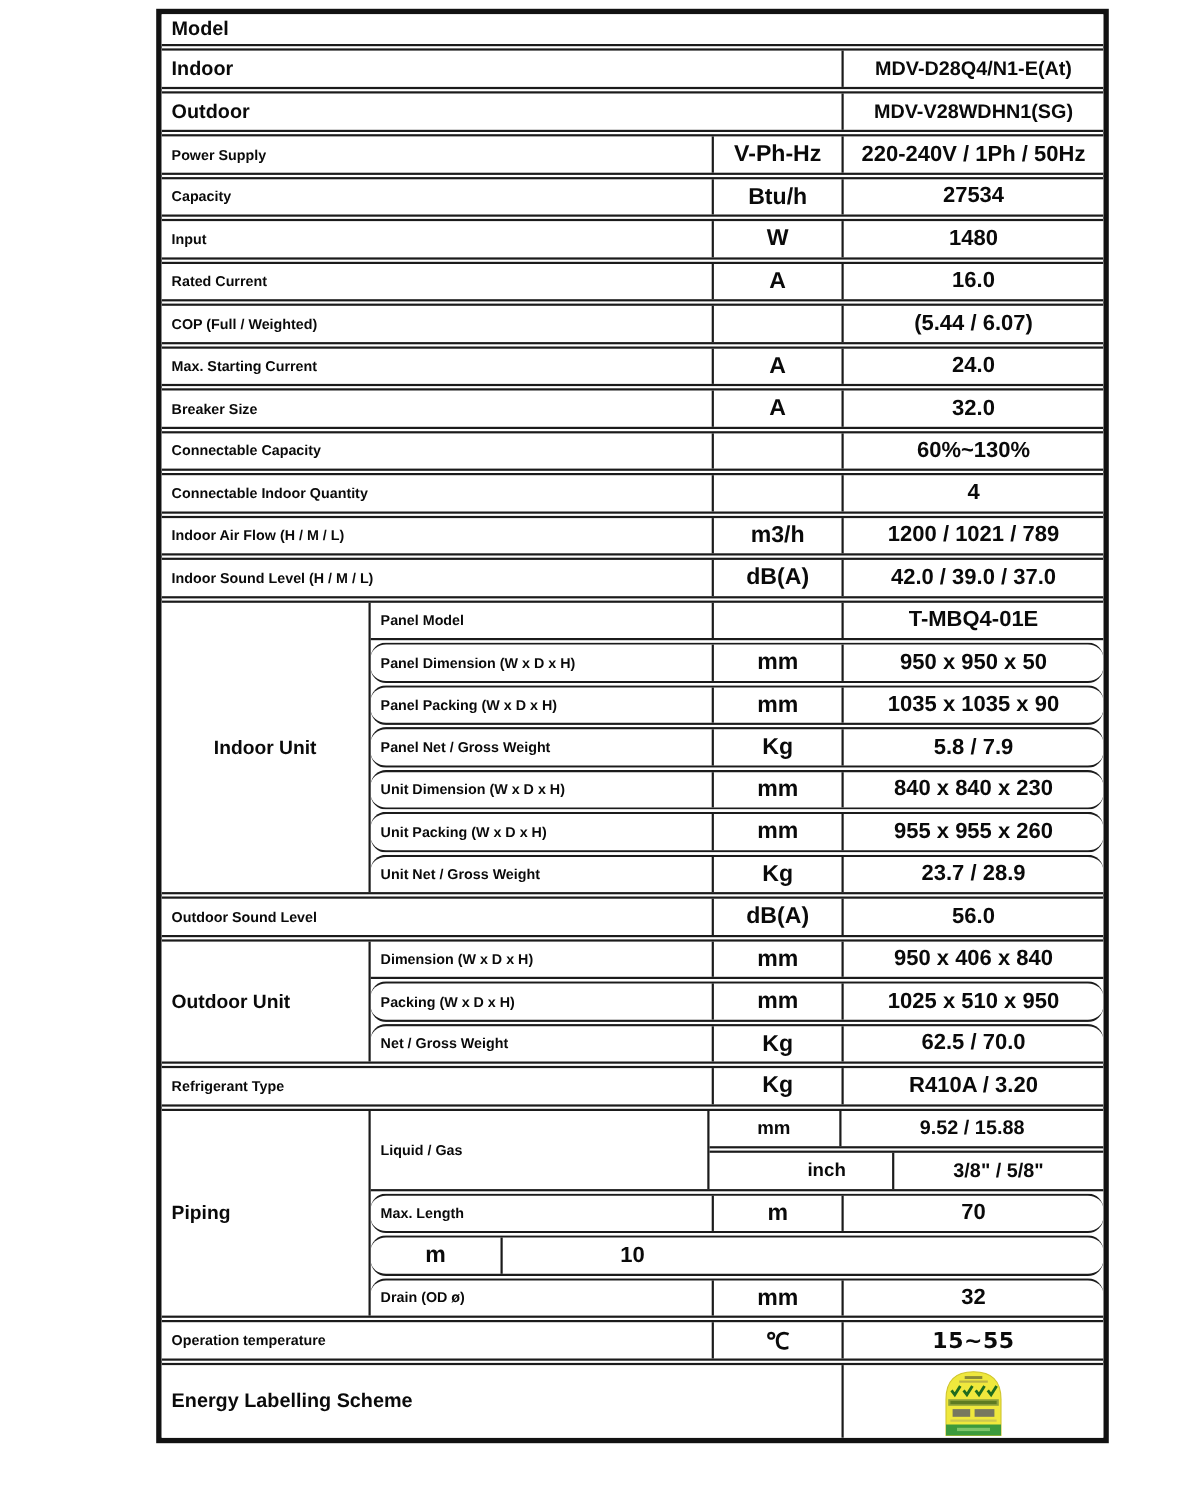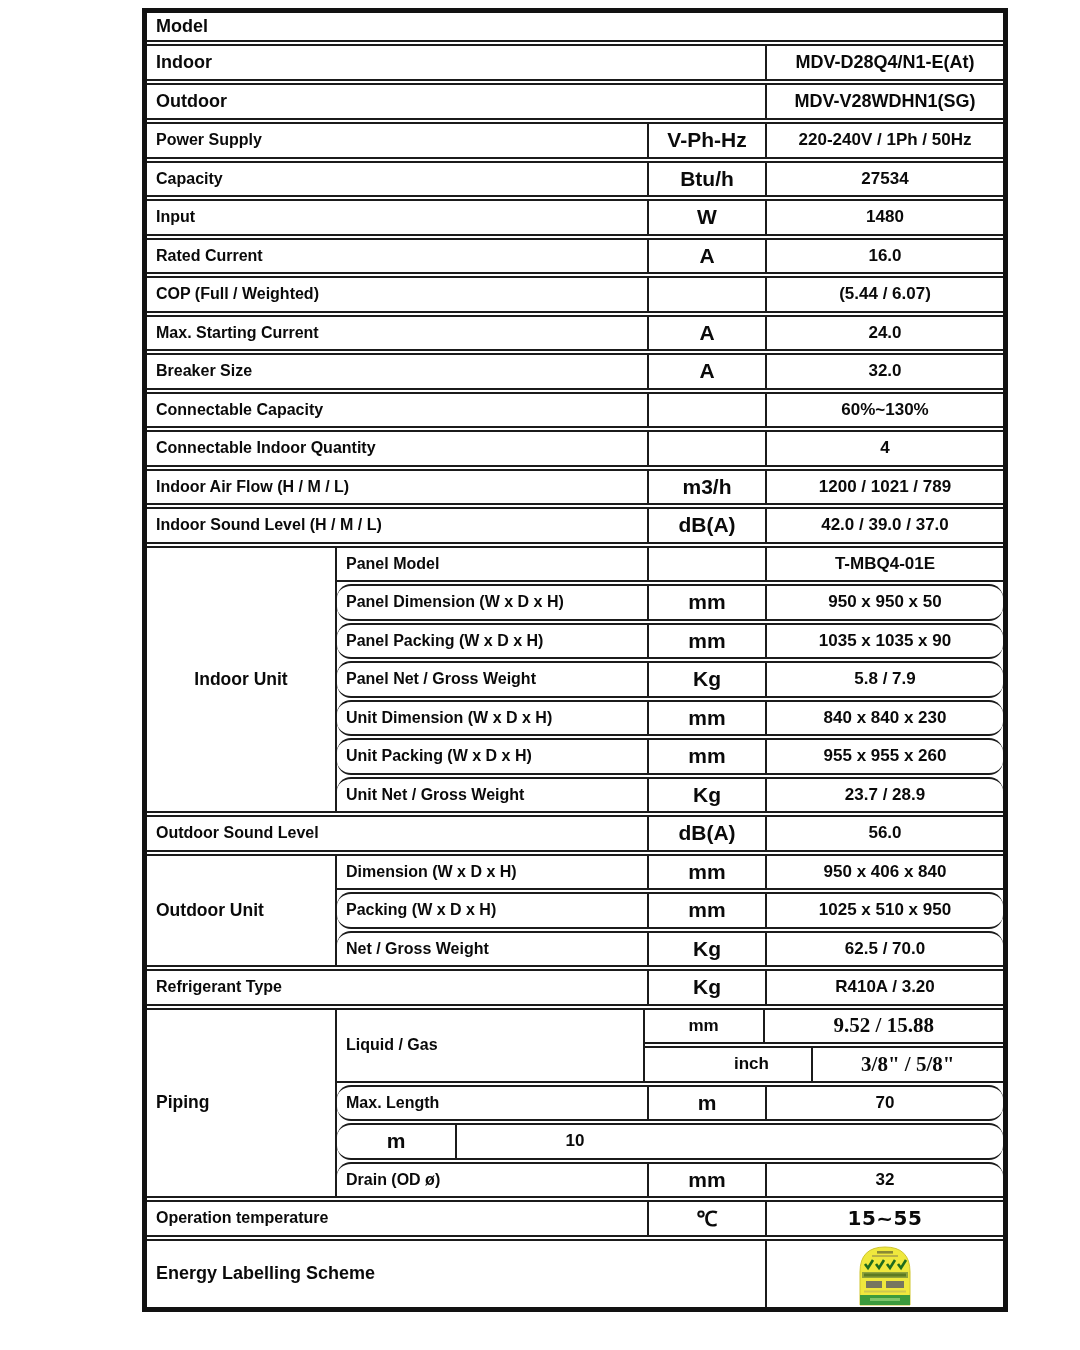--- a/index.html
+++ b/index.html
@@ -12,43 +12,43 @@
   .row + .row{border-top:2.5px solid #1b1b1b;margin-top:2px;}
   .row:last-child{border-bottom:none;}
   .h-title{min-height:27px;}
   .h-wide{min-height:33px;}
   .h-plain{min-height:32.5px;}
   .h-energy{min-height:66px;}
   
   .c{display:flex;align-items:center;box-sizing:border-box;min-width:0;}
   .c + .c{border-left:2.5px solid #1b1b1b;}
   .c-full{flex:1;padding-left:9px;font-size:18px;}
-  .c-label{flex:1;padding-left:9px;font-size:16px;}
+  .c-label{flex:1;padding-left:9px;font-size:13px;}
   .c-wide-label{flex:1;padding-left:9px;font-size:18px;}
   .c-unit{width:118px;justify-content:center;font-size:21px;text-align:center;}
-  .c-value{width:238px;justify-content:center;font-size:17px;text-align:center;}
+  .c-value{width:238px;justify-content:center;font-size:20px;text-align:center;}
   .c-value.crisp{font-family:"DejaVu Sans",sans-serif;font-weight:600;font-size:20px;letter-spacing:.5px;}
   .wide-value{font-size:18px;}
   
   .g-label{width:188px;display:flex;align-items:center;box-sizing:border-box;
            padding-left:9px;font-size:17.5px;}
   .g-label.centered{justify-content:center;padding-left:0;}
   .g-body{flex:1;display:flex;flex-direction:column;border-left:2.5px solid #1b1b1b;min-width:0;}
   .srow{display:flex;align-items:stretch;min-height:32.5px;}
   .srow:not(:last-child){border-bottom:2.5px solid #1b1b1b;}
   .srow + .srow{border-top:2.5px solid #1b1b1b;margin-top:2px;border-radius:14px;}
   
   .stack{width:358.5px;display:flex;flex-direction:column;border-left:2.5px solid #1b1b1b;}
   .mrow{display:flex;align-items:stretch;min-height:32.5px;}
   .mrow:first-child{border-bottom:2.5px solid #1b1b1b;}
   .mrow + .mrow{border-top:2.5px solid #1b1b1b;margin-top:2px;padding-left:48px;}
   .m-unit{width:118px;display:flex;align-items:center;justify-content:center;
           box-sizing:border-box;font-size:17px;}
   .m-value{flex:1;display:flex;align-items:center;justify-content:center;
-           border-left:2.5px solid #1b1b1b;box-sizing:border-box;font-size:21px;font-family:Liberation Serif, serif;}
+           border-left:2.5px solid #1b1b1b;box-sizing:border-box;font-size:18px;}
   .energy-icon-box{display:flex;align-items:center;justify-content:center;width:100%;}
 </style>
 </head>
 <body>
 
 <div class="page">
   <div class="spec-table" id="spec-table">
       <div class="row h-title">
         <div class="c c-full">Model</div>
       </div>

